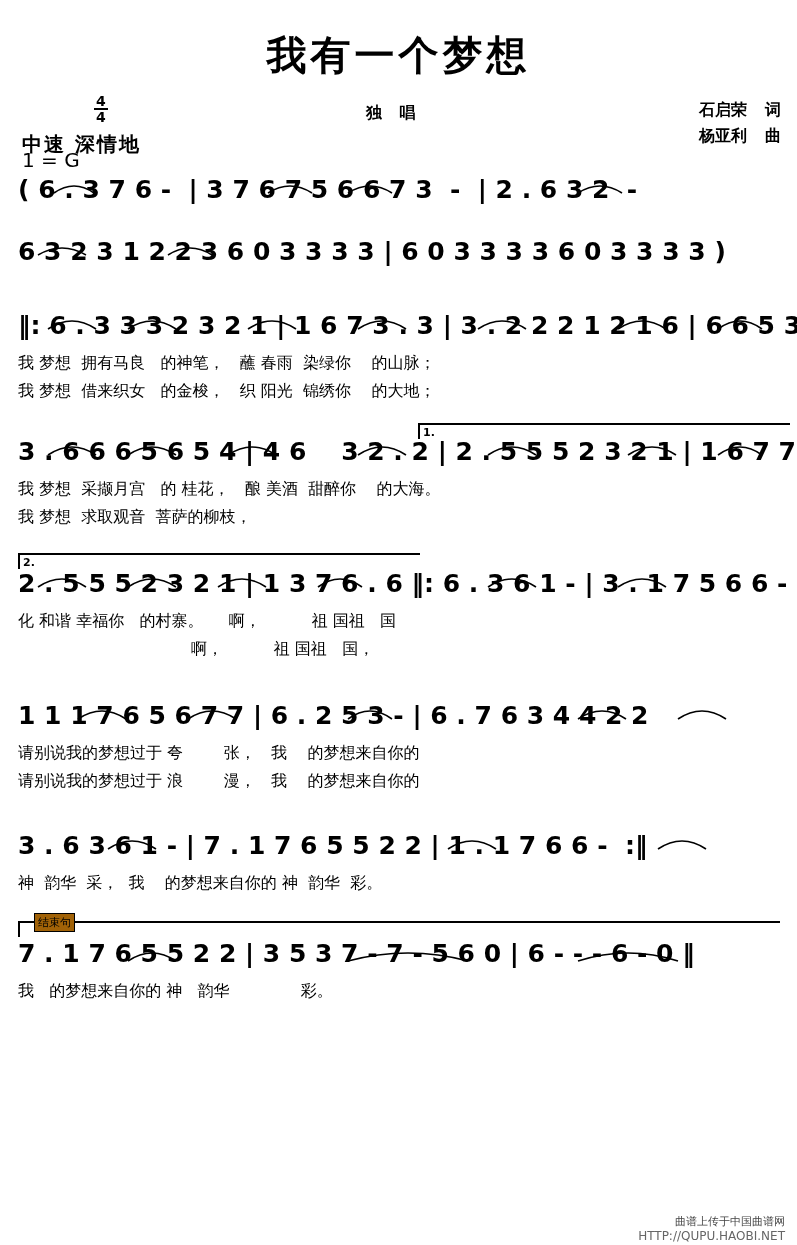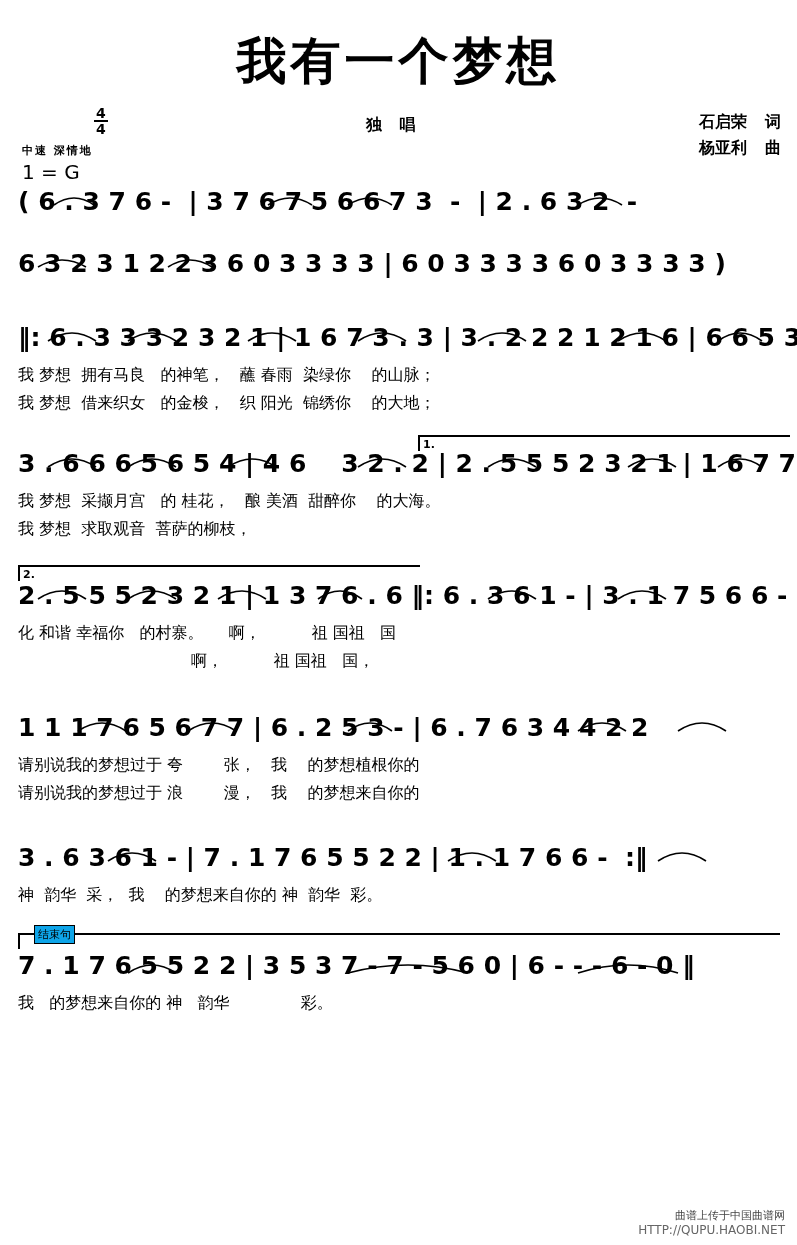--- a/index.html
+++ b/index.html
@@ -11,21 +11,21 @@
     position:relative;
     overflow:hidden;
   }
   .sheet{position:relative;width:797px;height:1245px;}
 
   
   .title{
     text-align:center;
     font-family:"DejaVu Sans", sans-serif;
     font-weight:bold;
-    font-size:50px;
+    font-size:40px;
     letter-spacing:4px;
     margin:0;
     padding-top:28px;
     color:#000;
   }
 
   
   .hdr{position:relative;height:70px;margin-top:12px;}
   .key{
     position:absolute;left:22px;top:6px;
@@ -39,21 +39,21 @@
     font-size:14px;
     font-weight:bold;
     text-align:center;
     line-height:12px;
   }
   .meter .num{display:block;border-bottom:2px solid #000;padding:0 2px 1px 2px;}
   .meter .den{display:block;padding-top:1px;}
   .tempo{
     position:absolute;left:22px;top:36px;
     font-family:"DejaVu Sans", sans-serif;
-    font-size:11px;
+    font-size:20px;
     letter-spacing:2px;
     font-weight:bold;
     text-align:right;
   }
   .solo{
     position:absolute;left:366px;top:8px;
     font-family:"DejaVu Sans", sans-serif;
     font-size:16px;
     letter-spacing:6px;
     font-weight:bold;
@@ -100,25 +100,25 @@
     font-weight:bold;
   }
   .ending span{position:absolute;left:3px;top:1px;}
 
   .endbox{
     position:absolute;
     border:1.5px solid #000;
     font-family:"DejaVu Sans", sans-serif;
     font-size:11px;
     padding:1px 3px;
-    background:#0ea5e9;
+    background:#a16207;
   }
 
   .footer{
-    position:absolute;right:12px;bottom:8px;
+    position:absolute;right:12px;bottom:2px;
     font-family:"DejaVu Sans", sans-serif;
     font-size:11px;
     color:#444;
     text-align:right;
     line-height:14px;
   }
   .footer .url{font-size:12px;color:#666;}
 </style>
 </head>
 <body>
@@ -227,21 +227,21 @@
     <div class="slurs" style="top:2px;height:22px;">
       <svg width="760" height="22" viewBox="0 0 760 22">
         <path d="M60 18 Q84 2 108 18" stroke="#000" fill="none" stroke-width="1.6"></path>
         <path d="M170 18 Q194 2 218 18" stroke="#000" fill="none" stroke-width="1.6"></path>
         <path d="M330 18 Q352 2 374 18" stroke="#000" fill="none" stroke-width="1.6"></path>
         <path d="M560 18 Q584 2 608 18" stroke="#000" fill="none" stroke-width="1.6"></path>
         <path d="M660 18 Q684 2 708 18" stroke="#000" fill="none" stroke-width="1.6"></path>
       </svg>
     </div>
     <div class="notes">1 1 1 7 6 5 6 7 7 | 6 . 2 5 3 - | 6 . 7 6 3 4 4 2 2</div>
-    <div class="lyric">请别说我的梦想过于 夸        张，   我    的梦想植根你的</div>
+    <div class="lyric">请别说我的梦想过于 夸        张，   我    的梦想来自你的</div>
     <div class="lyric">请别说我的梦想过于 浪        漫，   我    的梦想来自你的</div>
   </div>
 
   <div class="system" style="margin-top:34px;">
     <div class="slurs" style="top:2px;height:22px;">
       <svg width="760" height="22" viewBox="0 0 760 22">
         <path d="M90 18 Q114 2 138 18" stroke="#000" fill="none" stroke-width="1.6"></path>
         <path d="M430 18 Q454 2 478 18" stroke="#000" fill="none" stroke-width="1.6"></path>
         <path d="M640 18 Q664 2 688 18" stroke="#000" fill="none" stroke-width="1.6"></path>
       </svg>

